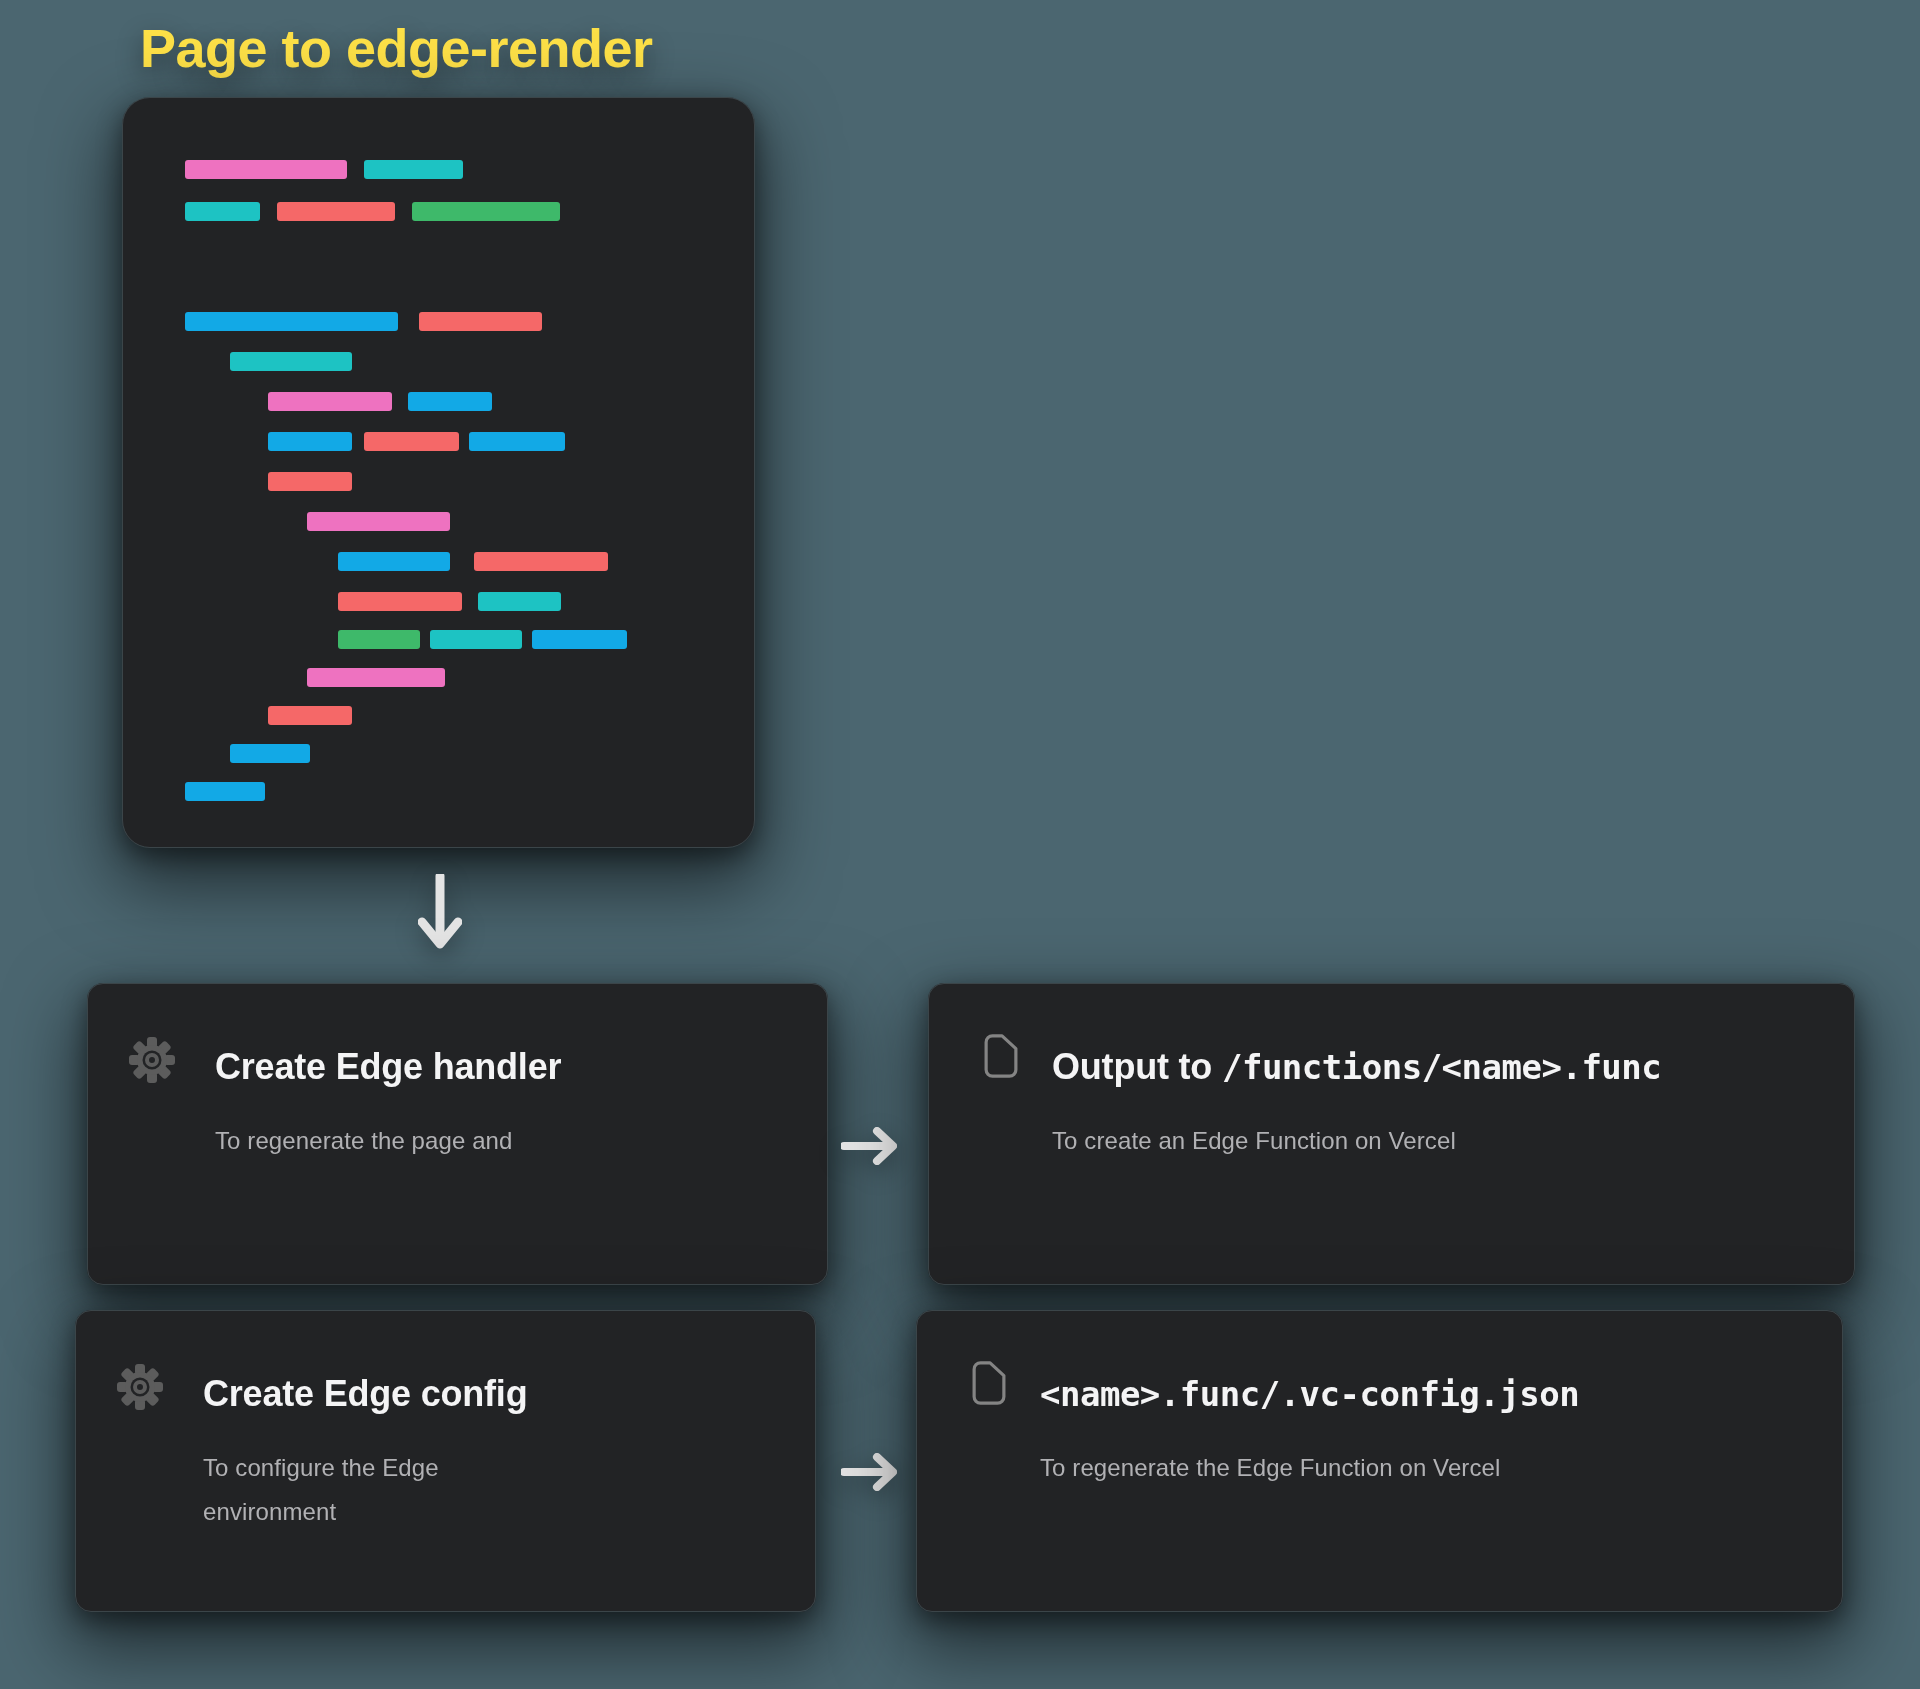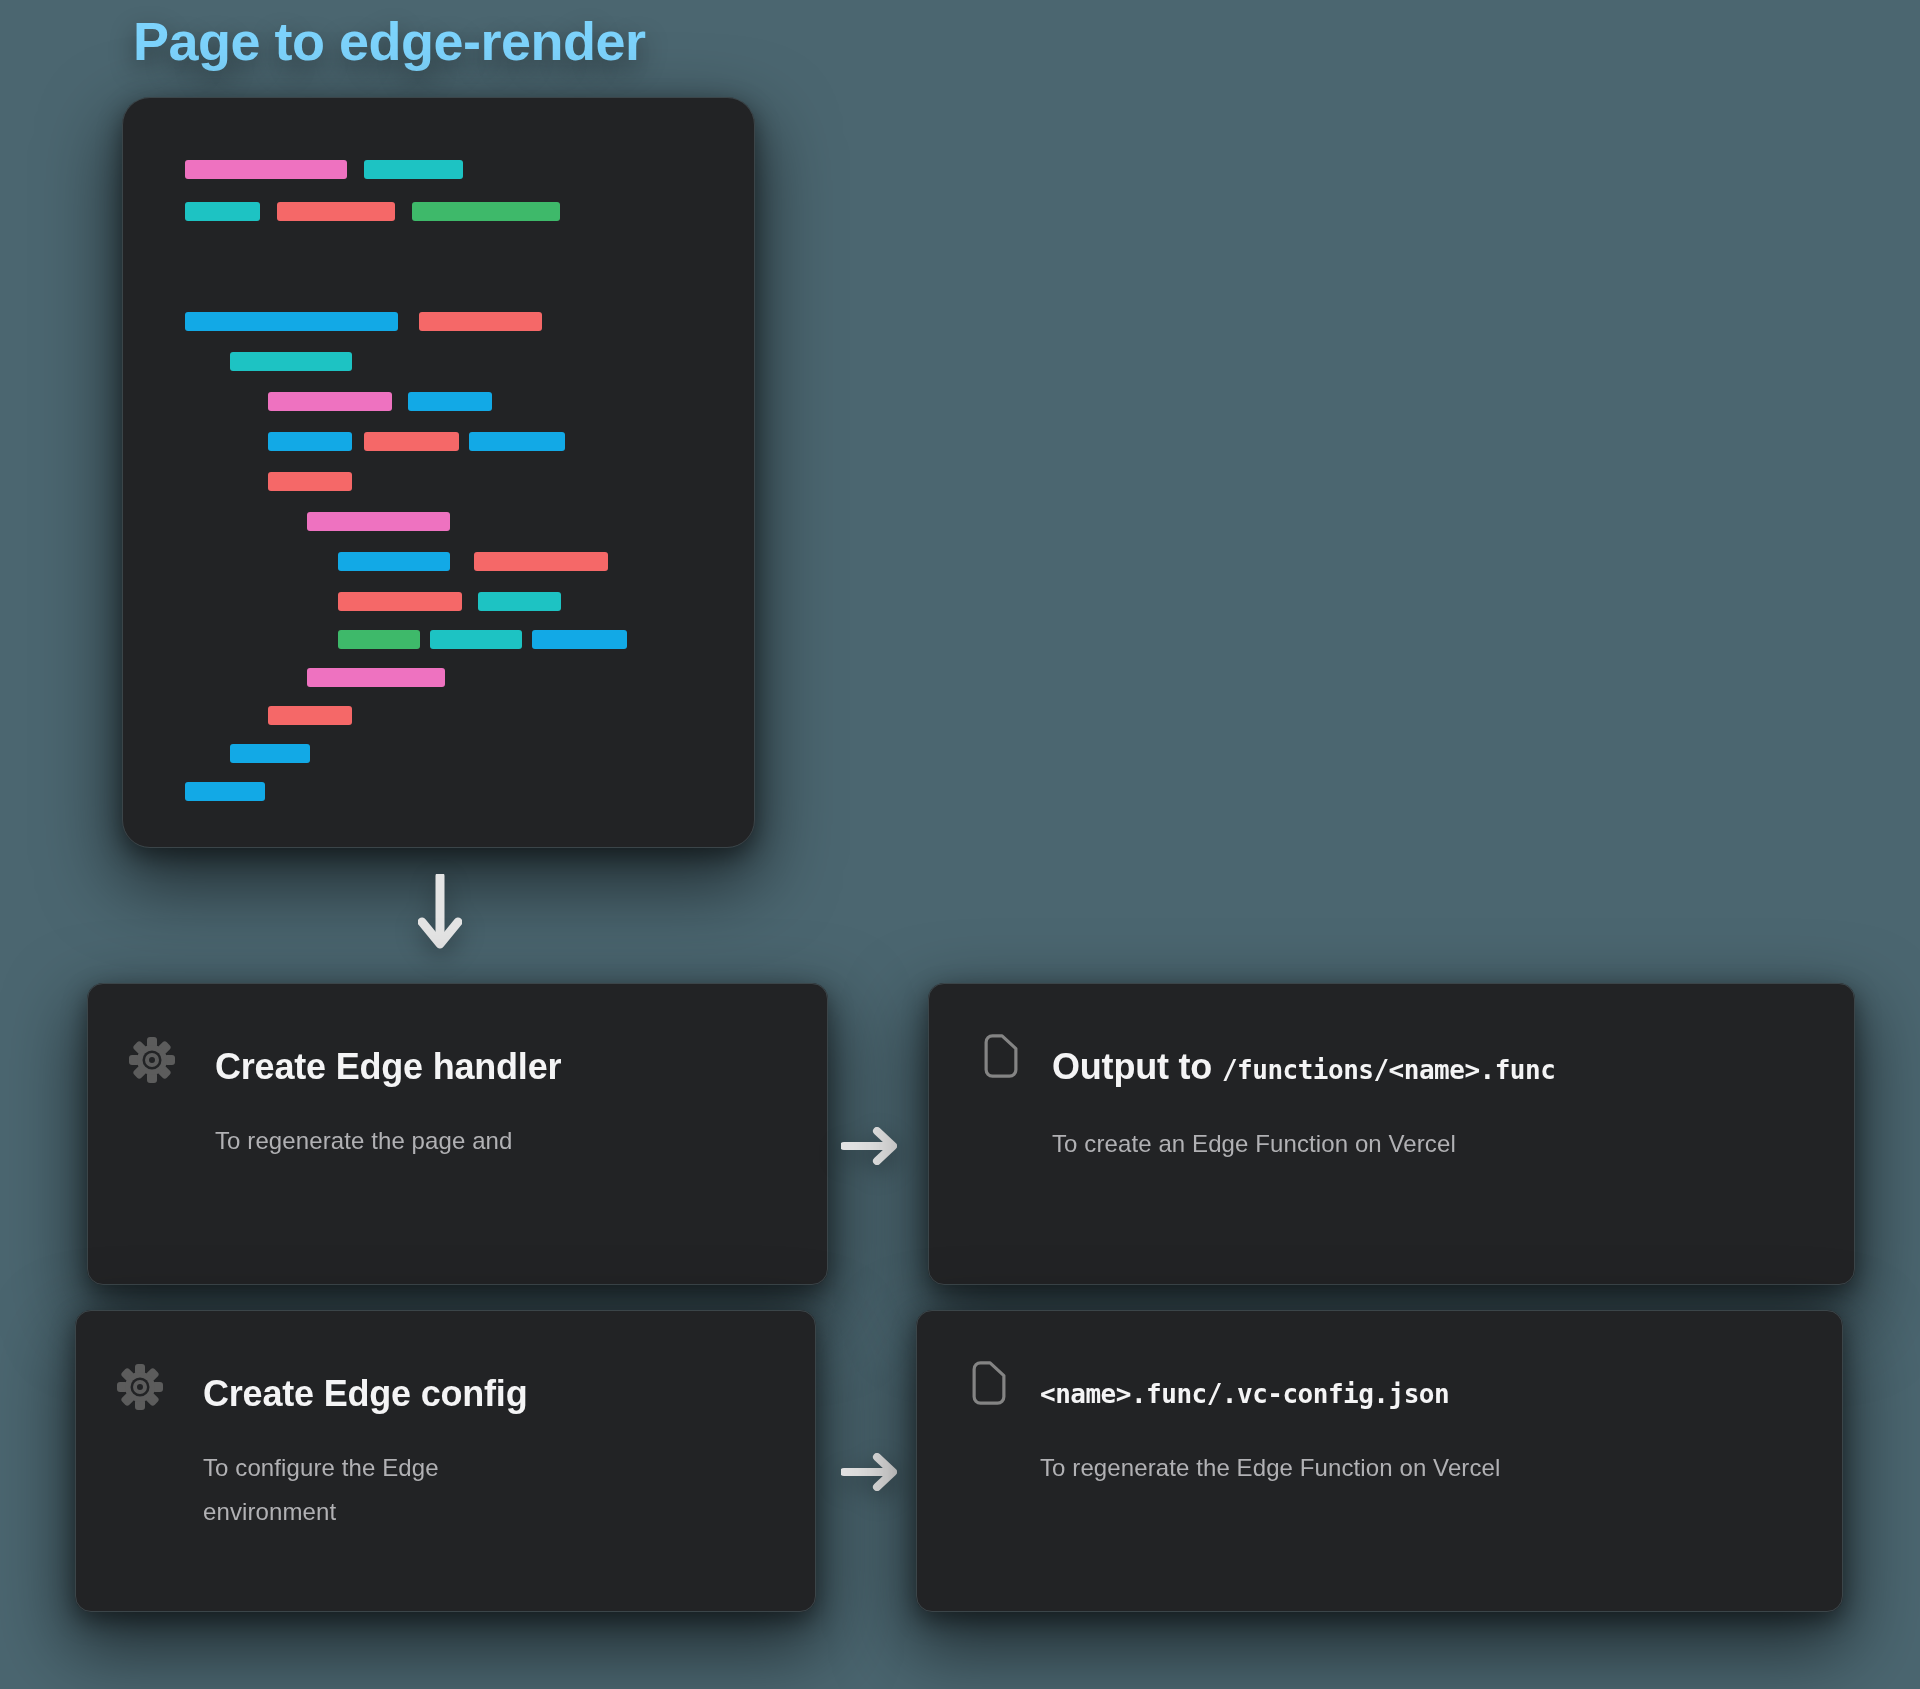--- a/index.html
+++ b/index.html
@@ -6,23 +6,23 @@
   body{
     width:1920px;height:1689px;
     background:#4B6670;
     overflow:hidden;
     font-family:"Liberation Sans", sans-serif;
     position:relative;
   }
   .canvas{position:absolute;inset:0;}
 
   .page-title{
-    position:absolute;left:125px;top:4px;margin:8px;
+    position:absolute;left:125px;top:4px;margin:15px;
     font-size:54px;font-weight:700;line-height:1.1;
-    color:#7dd3fc;letter-spacing:-0.5px;
+    color:#fde047;letter-spacing:-0.5px;
     text-shadow:0 10px 26px rgba(0,0,0,0.45);
   }
 
   .panel{
     position:absolute;background:#222325;
     box-shadow:0 30px 72px 8px rgba(0,0,0,0.55), 0 8px 24px rgba(0,0,0,0.45);
     outline:1px solid rgba(124,158,168,0.28);outline-offset:-1px;
   }
 
   .code-card{left:122px;top:97px;width:633px;height:751px;border-radius:28px;}
@@ -40,21 +40,21 @@
   .card-content{position:absolute;left:128px;top:58px;right:36px;}
   .card.right .card-content{left:124px;}
 
   .card-title{
     margin:0;font-size:36px;font-weight:700;line-height:52px;
     color:#F4F4F5;letter-spacing:-0.2px;
   }
   .tline{display:block;}
   .mono{
     font-family:"DejaVu Sans Mono", monospace;
-    font-size:26px;font-weight:700;letter-spacing:-0.5px;
+    font-size:34px;font-weight:700;letter-spacing:-0.5px;
   }
   .card-body{
     margin:26px 0 0;font-size:24px;line-height:44px;
     color:#B1B1B4;font-weight:400;letter-spacing:0.1px;
   }
   .card-body .bline{display:block;}
 
   .flow-arrow{position:absolute;filter:drop-shadow(0 8px 12px rgba(0,0,0,0.35));}
   .down-arrow{left:418px;top:874px;}
   .right-arrow-1{left:841px;top:1126px;}

